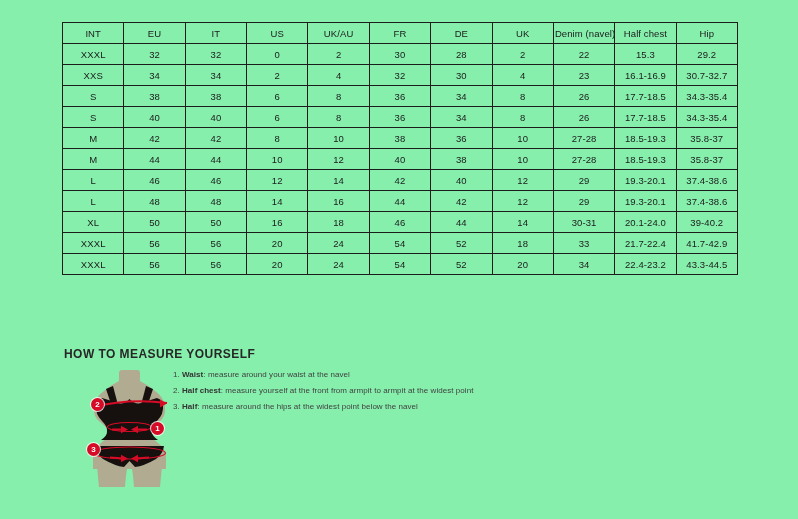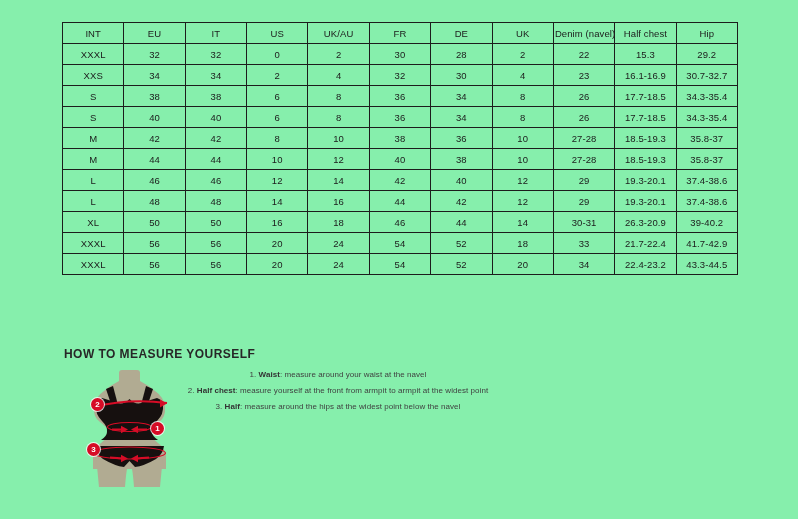--- a/index.html
+++ b/index.html
@@ -39,21 +39,21 @@
     font-size:8px; font-weight:bold; line-height:13px; text-align:center;
     box-shadow:0 0 0 1px rgba(255,255,255,0.8);
   }
   .badge-2 { left:9px;  top:30px; }
   .badge-1 { left:69px; top:54px; }
   .badge-3 { left:5px;  top:75px; }
 
   .steps { position:absolute; left:173px; top:370px; width:330px; }
   .step {
     font-size:8px; color:#3f3f3f; line-height:9px;
-    margin-bottom:7px; letter-spacing:0.05px; white-space:nowrap;text-align:center;
+    margin-bottom:7px; letter-spacing:0.05px; white-space:nowrap;
   }
   .step b { color:#333333; }
 </style>
 </head>
 <body>
 
 <div class="page">
 
   <div class="table-wrap">
     <table class="size-table">
@@ -180,21 +180,21 @@
           <tr>
             <td>XL</td>
             <td>50</td>
             <td>50</td>
             <td>16</td>
             <td>18</td>
             <td>46</td>
             <td>44</td>
             <td>14</td>
             <td>30-31</td>
-            <td>26.3-20.9</td>
+            <td>20.1-24.0</td>
             <td>39-40.2</td>
           </tr>
           <tr>
             <td>XXXL</td>
             <td>56</td>
             <td>56</td>
             <td>20</td>
             <td>24</td>
             <td>54</td>
             <td>52</td>

